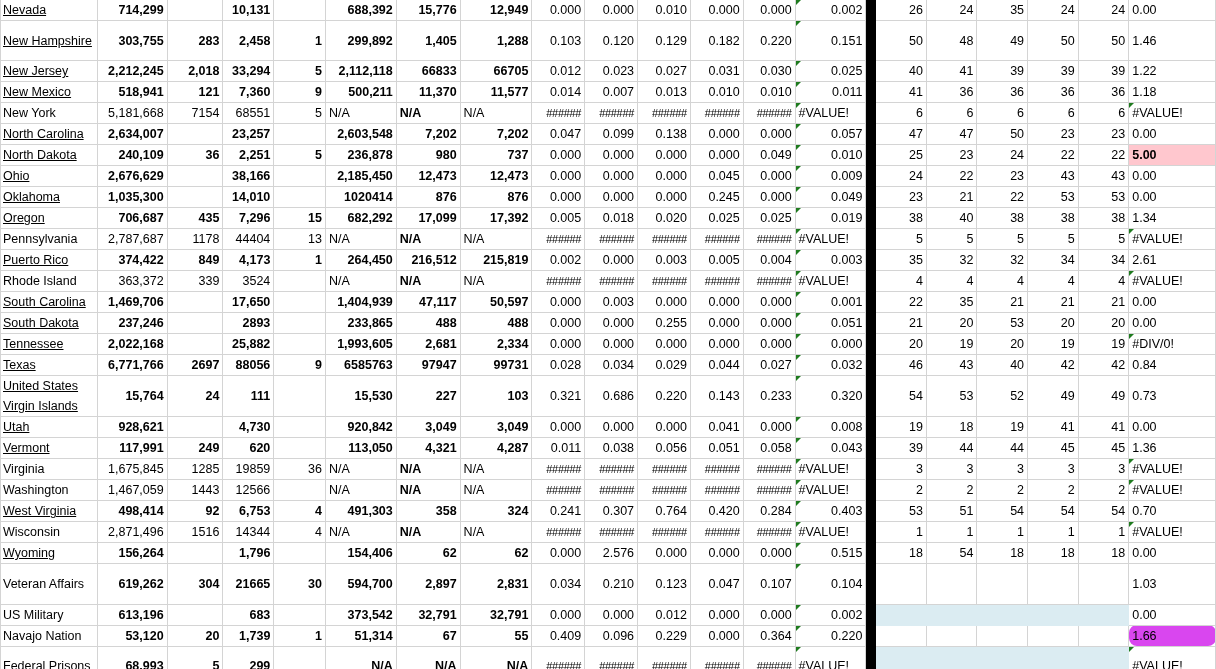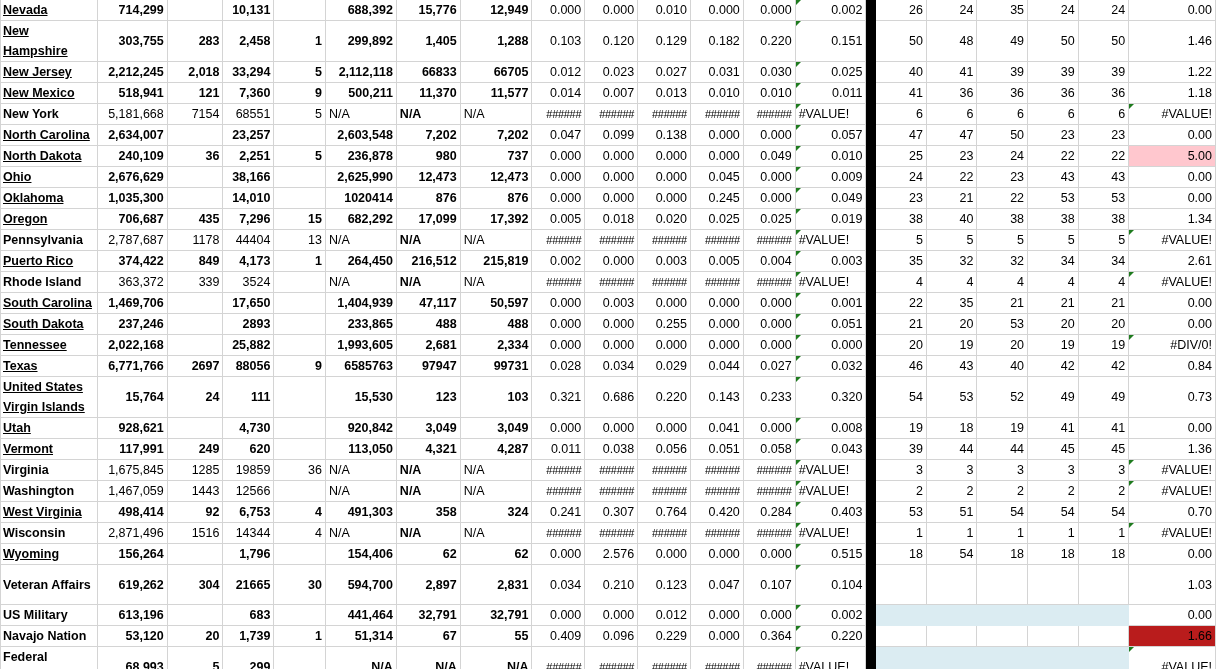--- a/index.html
+++ b/index.html
@@ -3,29 +3,29 @@
 <meta charset="utf-8">
 <style>
   html, body { margin: 0; padding: 0; background: #ffffff; }
   body { width: 1216px; height: 669px; overflow: hidden; position: relative;
          font-family: "Liberation Sans", "DejaVu Sans", sans-serif; font-size: 12.5px; color: #000; }
   #grid { position: absolute; left: 0; top: -1px; border-collapse: collapse; table-layout: fixed; }
   #grid td { border: 1px solid #d4d4d4; padding: 0 3px; white-space: nowrap; overflow: hidden;
              text-align: right; vertical-align: middle; line-height: 20px; position: relative; box-sizing: border-box; }
   #grid tr.single td { height: 20.2px; }
   #grid tr.double td { height: 40.4px; }
-  #grid td.name { text-align: left; white-space: normal; line-height: 20px; padding-left: 2px; font-weight: bold; }
+  #grid td.name { text-align: left; white-space: normal; line-height: 20px; padding-left: 2px; }
   #grid td.name.link span { text-decoration: underline; }
   #grid td.bold { font-weight: bold; }
   #grid td.left { text-align: left; }
-  #grid td.center { text-align: right; }
+  #grid td.center { text-align: left; }
   #grid td.sep { background: #000; border-color: #000; padding: 0; }
   #grid td.blue { background: #dbecf2; border-color: #dbecf2; }
-  #grid td.pink { background: #ffc7ce; }
-  #grid td.yellow { background: #b91c1c; }
+  #grid td.pink { background: #ffc7ce; font-weight: bold; }
+  #grid td.yellow { background: #d946ef; border-radius: 8px; }
   #grid td.tri::before { content: ""; position: absolute; left: 0; top: 0; width: 0; height: 0;
              border-top: 5px solid #1e7b1e; border-right: 5px solid transparent; }
   #grid td.hash { font-size: 11px; letter-spacing: -0.3px; }
 </style>
 </head>
 <body>
 
 <table id="grid">
   <colgroup id="cols">
       <col style="width: 97px;">
@@ -211,21 +211,21 @@
         <td class="">22</td>
         <td class="">22</td>
         <td class="center pink">5.00</td>
       </tr>
       <tr class="single">
         <td class="name link"><span>Ohio</span></td>
         <td class="bold">2,676,629</td>
         <td class="bold"></td>
         <td class="bold">38,166</td>
         <td class="bold"></td>
-        <td class="bold">2,625,990</td>
+        <td class="bold">2,185,450</td>
         <td class="bold">12,473</td>
         <td class="bold">12,473</td>
         <td class="">0.000</td>
         <td class="">0.000</td>
         <td class="">0.000</td>
         <td class="">0.045</td>
         <td class="">0.000</td>
         <td class="tri">0.009</td>
         <td class="sep"></td>
         <td class="">24</td>
@@ -442,21 +442,21 @@
         <td class="">42</td>
         <td class="center">0.84</td>
       </tr>
       <tr class="double">
         <td class="name link"><span>United States Virgin Islands</span></td>
         <td class="bold">15,764</td>
         <td class="bold">24</td>
         <td class="bold">111</td>
         <td class="bold"></td>
         <td class="bold">15,530</td>
-        <td class="bold">123</td>
+        <td class="bold">227</td>
         <td class="bold">103</td>
         <td class="">0.321</td>
         <td class="">0.686</td>
         <td class="">0.220</td>
         <td class="">0.143</td>
         <td class="">0.233</td>
         <td class="tri">0.320</td>
         <td class="sep"></td>
         <td class="">54</td>
         <td class="">53</td>
@@ -648,21 +648,21 @@
         <td class=""></td>
         <td class=""></td>
         <td class="center">1.03</td>
       </tr>
       <tr class="single">
         <td class="name"><span>US Military</span></td>
         <td class="bold">613,196</td>
         <td class="bold"></td>
         <td class="bold">683</td>
         <td class="bold"></td>
-        <td class="bold">441,464</td>
+        <td class="bold">373,542</td>
         <td class="bold">32,791</td>
         <td class="bold">32,791</td>
         <td class="">0.000</td>
         <td class="">0.000</td>
         <td class="">0.012</td>
         <td class="">0.000</td>
         <td class="">0.000</td>
         <td class="tri">0.002</td>
         <td class="sep"></td>
         <td class="blue"></td>

